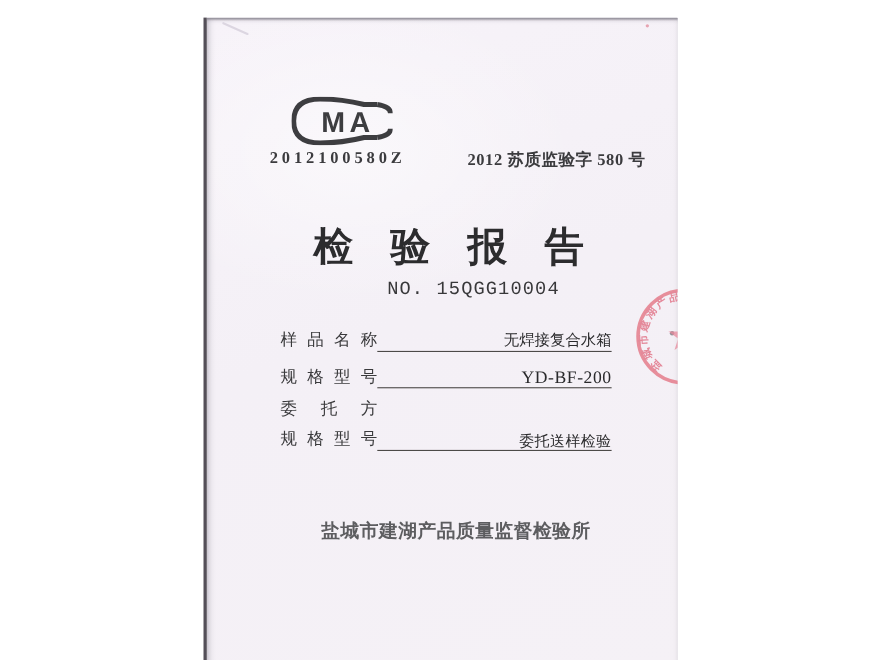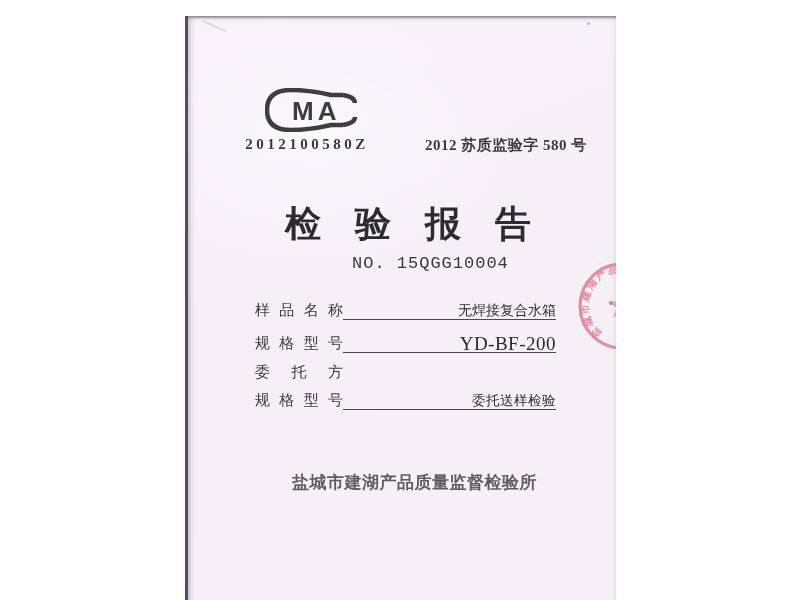--- a/index.html
+++ b/index.html
@@ -84,21 +84,21 @@
   .field-line {
     position: absolute; left: 88px; bottom: 0; width: 213px; height: 19px;
     border-bottom: 1px solid #4c4a48;
     text-align: right;
   }
   .field-value {
     display: inline-block;
     font-size: 14px; color: #2a2a2c; line-height: 19px;
     font-family: "Liberation Serif", serif; white-space: nowrap;
   }
-  .r2 .field-value { font-size: 19px; letter-spacing: 0.5px; margin-left: 44px; }
+  .r2 .field-value { font-size: 16px; letter-spacing: 0.5px; margin-left: 44px; }
   .r3 .field-value { font-size: 12.5px; }
   .r4 .field-value { font-size: 13.5px; letter-spacing: 0.5px; }
   .issuer {
     position: absolute; left: 104px; top: 455px;
     font-size: 17px; font-weight: bold; color: #5d5d60;
     letter-spacing: 0.5px; white-space: nowrap;
     font-family: "Liberation Serif", serif;
   }
   .seal {
     position: absolute; left: 384px; top: 240px;

